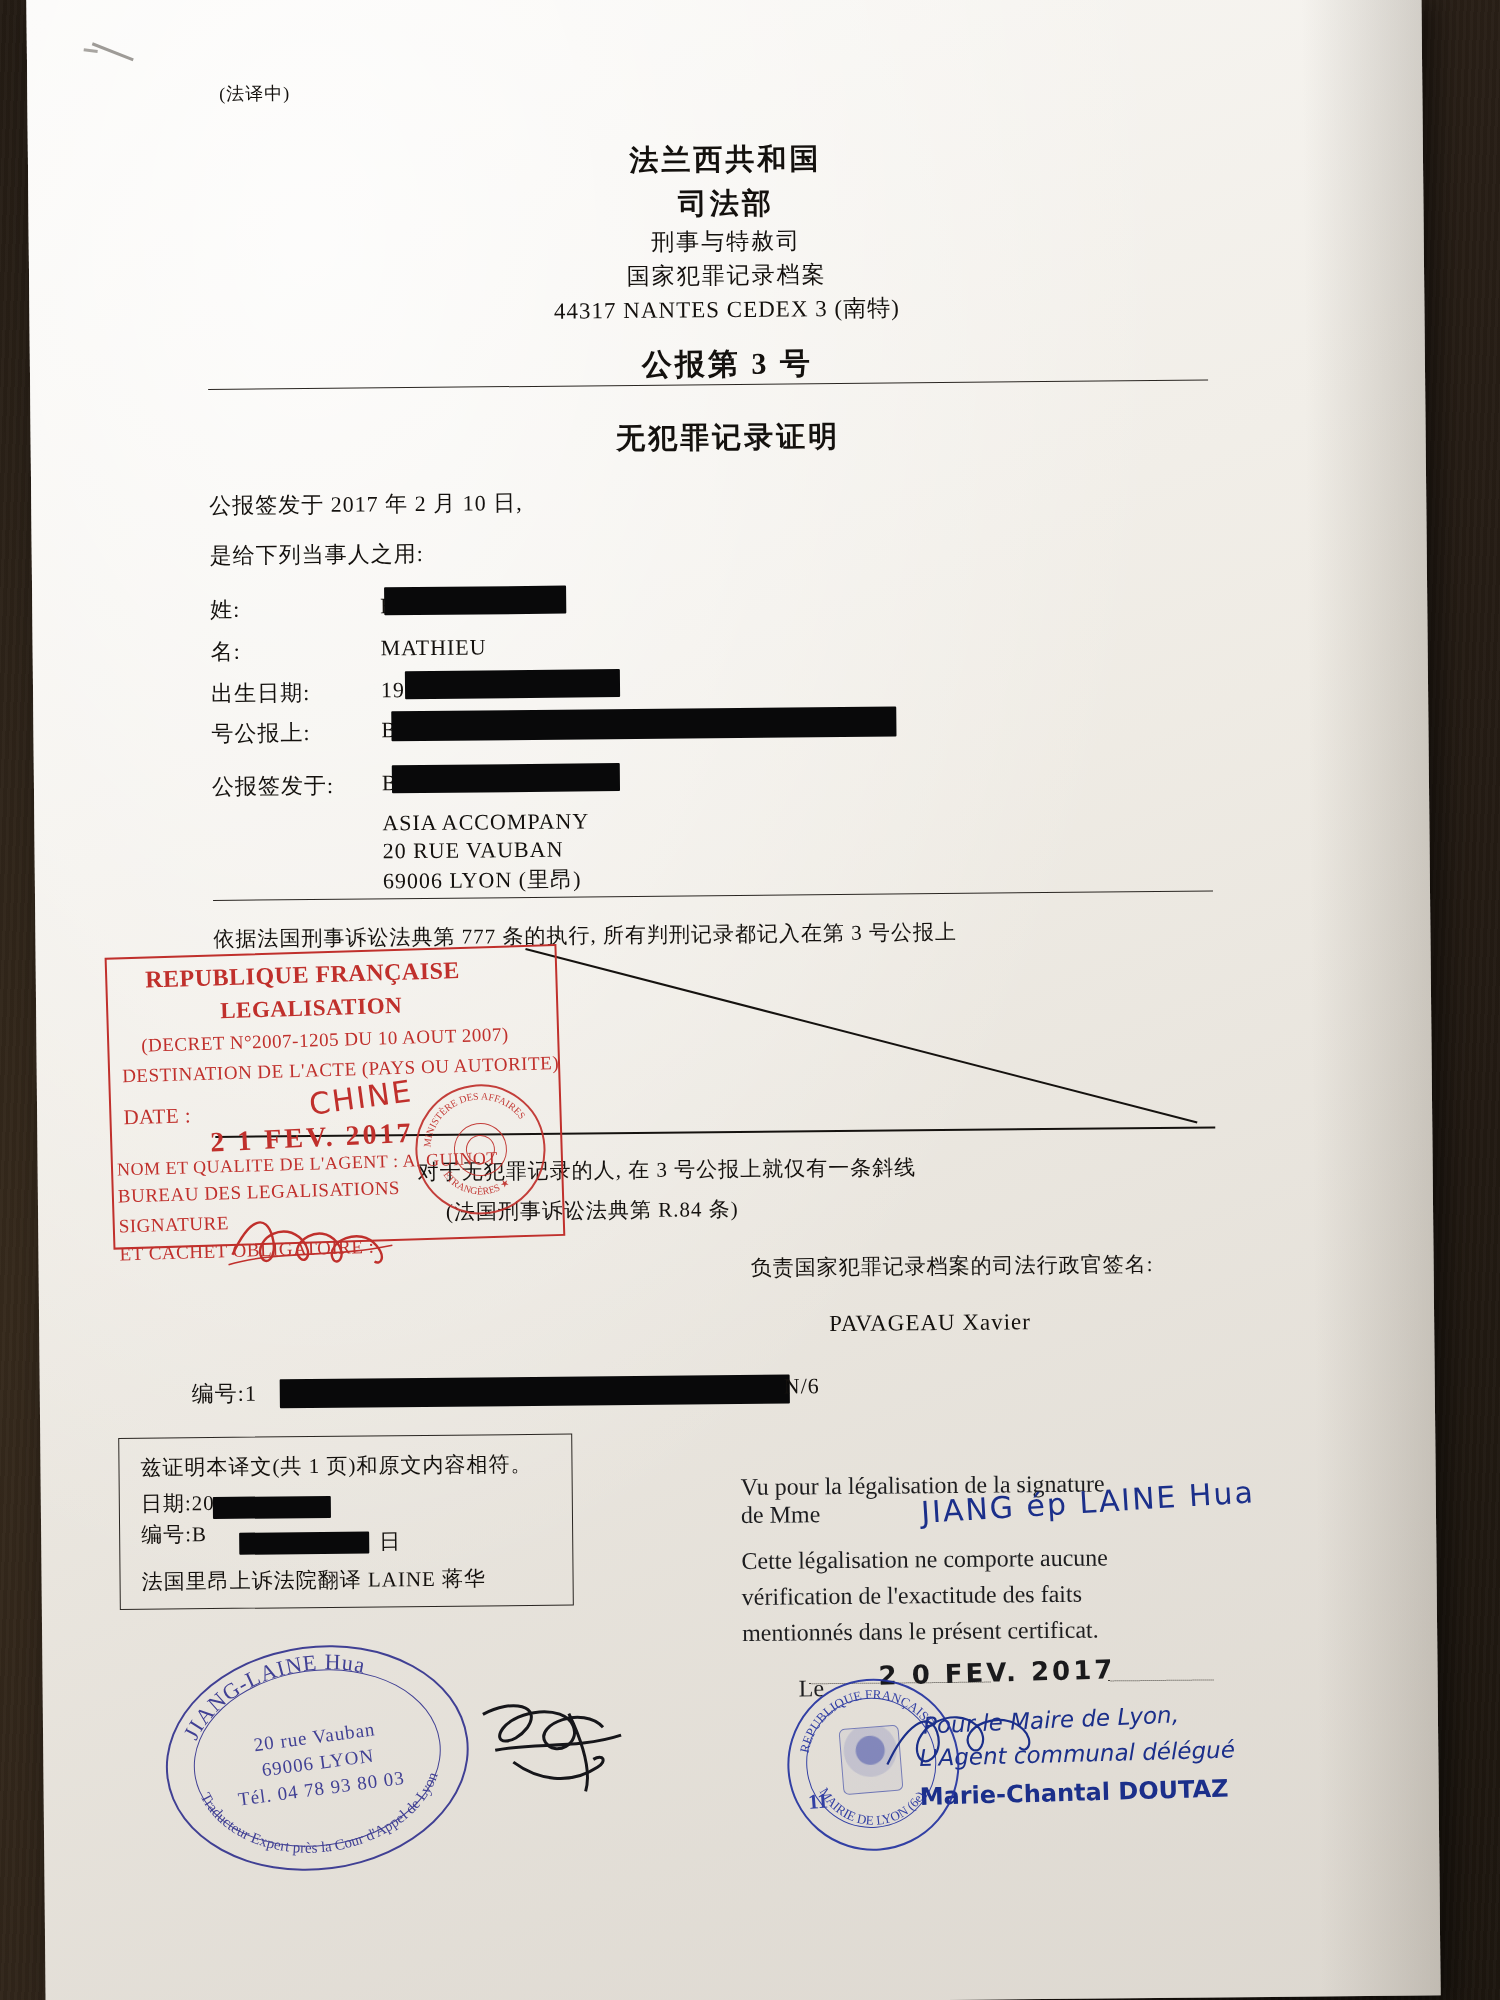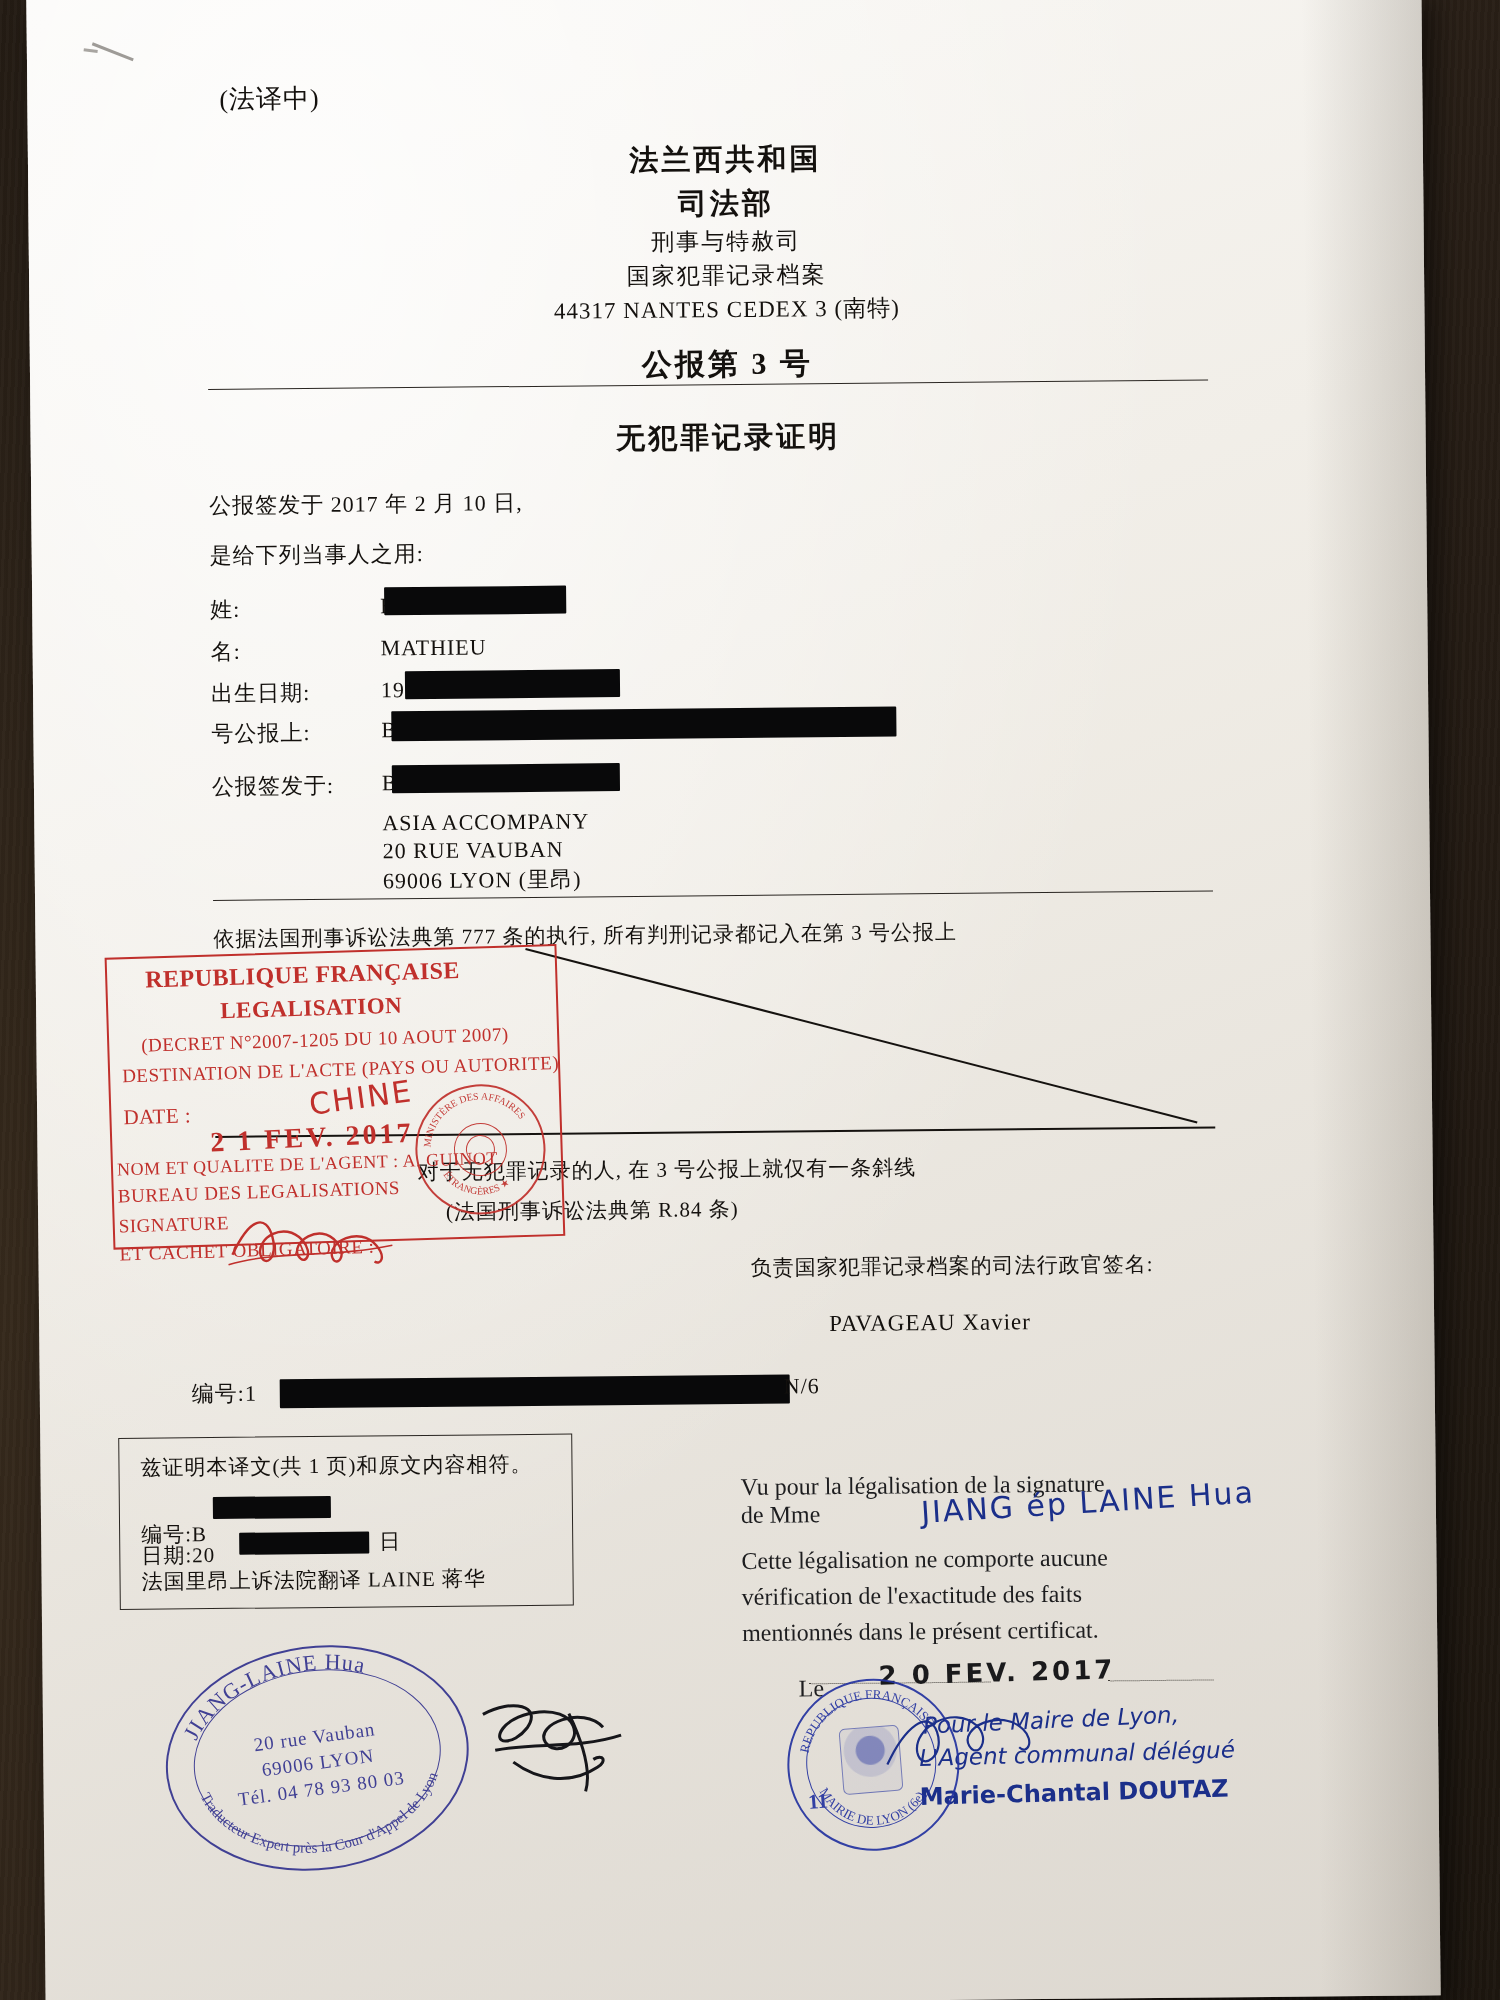--- a/index.html
+++ b/index.html
@@ -84,21 +84,21 @@
     left: 0; top: 0;
     width: 1395px;
     height: 2010px;
     color: #14110e;
   }
 
   .fr-note {
     position: absolute;
     left: 192px;
     top: 85px;
-    font-size: 26px;
+    font-size: 18px;
     letter-spacing: 1px;
   }
 
   .hdr {
     position: absolute;
     left: 0;
     width: 1395px;
     text-align: center;
   }
   .hdr.l1 { top: 148px; font-size: 29px; font-weight: bold; letter-spacing: 3px; }
@@ -259,21 +259,21 @@
     border: 1.6px solid #2a2622;
   }
   .tr-line {
     position: absolute;
     font-size: 21px;
     letter-spacing: 1px;
     white-space: nowrap;
   }
   .tr-l1 { left: 100px; top: 1456px; }
   .tr-l2 { left: 100px; top: 1496px; margin-top: 27px; }
-  .tr-l3 { left: 100px; top: 1544px; }
+  .tr-l3 { left: 100px; top: 1492px; }
   .tr-l4 { left: 100px; top: 1570px; }
   .tr-date-suffix { left: 338px; top: 1532px; }
 
   
   .red-stamp {
     position: absolute;
     left: 72px;
     top: 955px;
     width: 448px;
     height: 288px;

